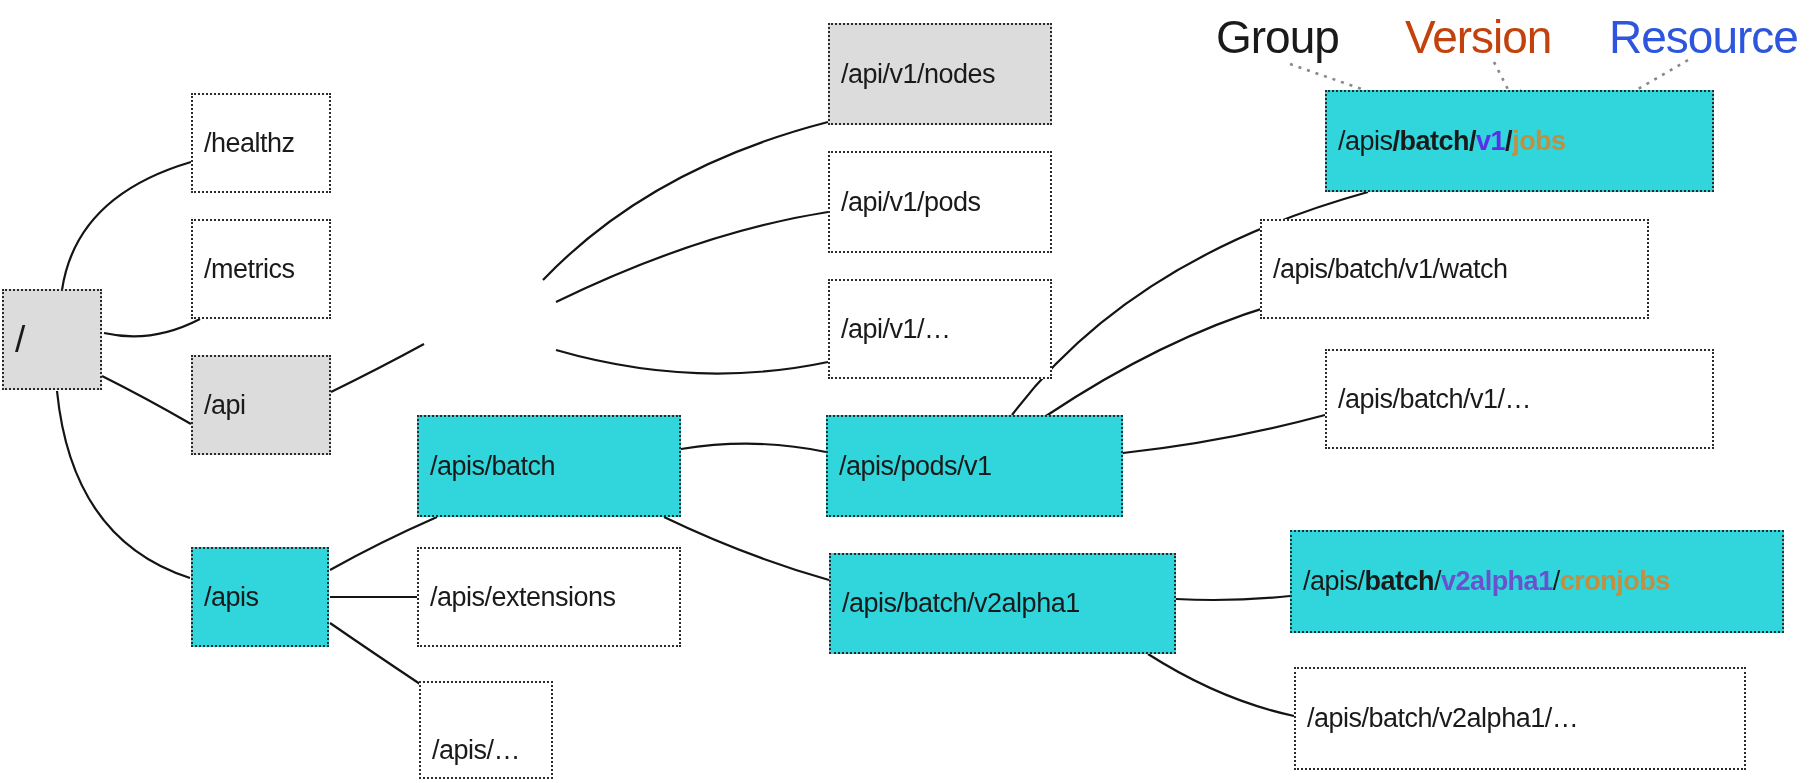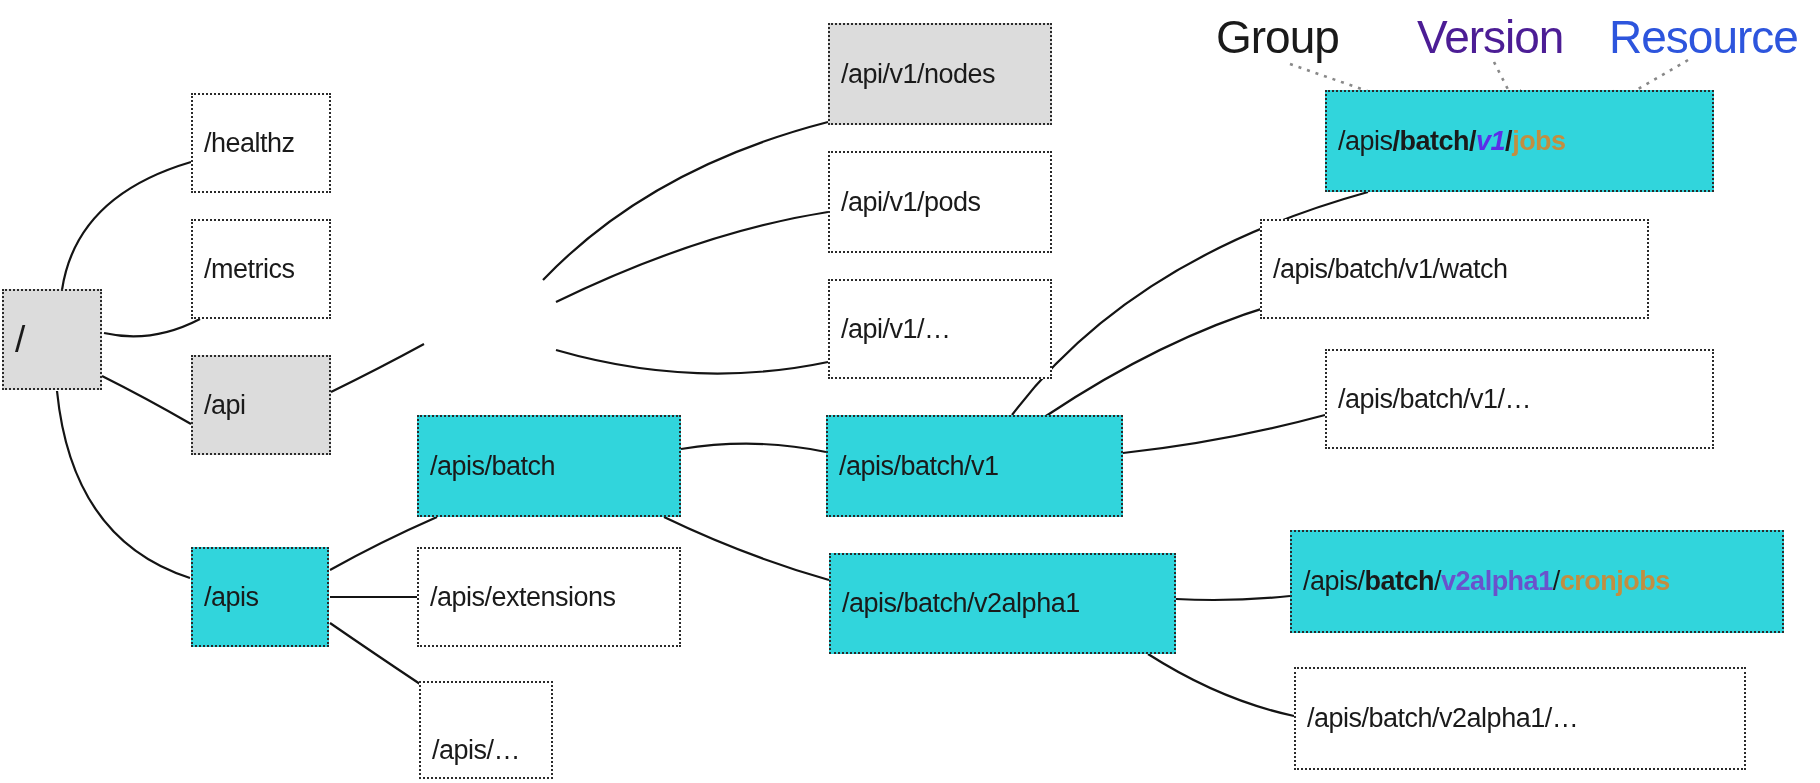--- a/index.html
+++ b/index.html
@@ -69,21 +69,21 @@
       <path d="M 1012 415 Q 1130 258 1368 192" fill="none" stroke="#141414" stroke-width="2.2"></path>
       <path d="M 1046 416 Q 1190 320 1325 292" fill="none" stroke="#141414" stroke-width="2.2"></path>
       <path d="M 1123 453 Q 1225 442 1325 415" fill="none" stroke="#141414" stroke-width="2.2"></path>
       <path d="M 1176 599 Q 1232 602 1290 596" fill="none" stroke="#141414" stroke-width="2.2"></path>
       <path d="M 1148 654 Q 1220 700 1294 716" fill="none" stroke="#141414" stroke-width="2.2"></path>
       <line x1="1290" y1="64" x2="1427" y2="112" stroke="#888888" stroke-width="2.6" stroke-dasharray="3 6" marker-end="url(#arrowhead)"></line>
       <line x1="1494" y1="62" x2="1520" y2="113" stroke="#888888" stroke-width="2.6" stroke-dasharray="3 6" marker-end="url(#arrowhead)"></line>
       <line x1="1688" y1="60" x2="1602" y2="110" stroke="#888888" stroke-width="2.6" stroke-dasharray="3 6" marker-end="url(#arrowhead)"></line>
     </svg>
   <div class="legend-label" style="left: 1216px; top: 10px; color: rgb(26, 26, 26);">Group</div>
-  <div class="legend-label" style="left: 1405px; top: 10px; color: #4c1d95; margin-left: 12px;">Version</div>
+  <div class="legend-label" style="left: 1405px; top: 10px; color: #c2410c;">Version</div>
   <div class="legend-label" style="left: 1609px; top: 10px; color: rgb(45, 85, 221);">Resource</div>
 <div class="node root" style="left: 2px; top: 289px; width: 100px; height: 101px; background: rgb(220, 220, 220);">
       <span style="color: rgb(26, 26, 26);">/</span>
     </div>
     <div class="node" style="left: 191px; top: 93px; width: 140px; height: 100px; background: rgb(255, 255, 255);">
       <span style="color: rgb(26, 26, 26);">/healthz</span>
     </div>
     <div class="node" style="left: 191px; top: 219px; width: 140px; height: 100px; background: rgb(255, 255, 255);">
       <span style="color: rgb(26, 26, 26);">/metrics</span>
     </div>
@@ -105,29 +105,29 @@
     <div class="node" style="left: 417px; top: 547px; width: 264px; height: 100px; background: rgb(255, 255, 255);">
       <span style="color: rgb(26, 26, 26);">/apis/extensions</span>
     </div>
     <div class="node" style="left: 417px; top: 415px; width: 264px; height: 102px; background: rgb(49, 213, 220);">
       <span style="color: rgb(26, 26, 26);">/apis/batch</span>
     </div>
     <div class="node" style="left: 419px; top: 681px; width: 134px; height: 98px; background: rgb(255, 255, 255);">
       <span style="color: rgb(26, 26, 26); margin-top: 40px;">/apis/…</span>
     </div>
     <div class="node" style="left: 826px; top: 415px; width: 297px; height: 102px; background: rgb(49, 213, 220);">
-      <span style="color: rgb(26, 26, 26);">/apis/batch/v1</span>
+      <span style="color: rgb(26, 26, 26);">/apis/pods/v1</span>
     </div>
     <div class="node" style="left: 829px; top: 553px; width: 347px; height: 101px; background: rgb(49, 213, 220);">
       <span style="color: rgb(26, 26, 26);">/apis/batch/v2alpha1</span>
     </div>
     <div class="node" style="left: 1325px; top: 90px; width: 389px; height: 102px; background: rgb(49, 213, 220);">
       <span style="color: rgb(26, 26, 26);">/apis</span>
       <span class="seg-bold" style="color: rgb(26, 26, 26);">/batch/</span>
-      <span class="seg-bold" style="color: rgb(92, 46, 232); font-style: italic;">v1</span>
+      <span class="seg-bold" style="color: rgb(92, 46, 232);">v1</span>
       <span class="seg-bold" style="color: rgb(26, 26, 26);">/</span>
       <span class="seg-bold" style="color: rgb(194, 142, 64);">jobs</span>
     </div>
     <div class="node" style="left: 1260px; top: 219px; width: 389px; height: 100px; background: rgb(255, 255, 255);">
       <span style="color: rgb(26, 26, 26);">/apis/batch/v1/watch</span>
     </div>
     <div class="node" style="left: 1325px; top: 349px; width: 389px; height: 100px; background: rgb(255, 255, 255);">
       <span style="color: rgb(26, 26, 26);">/apis/batch/v1/…</span>
     </div>
     <div class="node" style="left: 1290px; top: 530px; width: 494px; height: 103px; background: rgb(49, 213, 220);">

